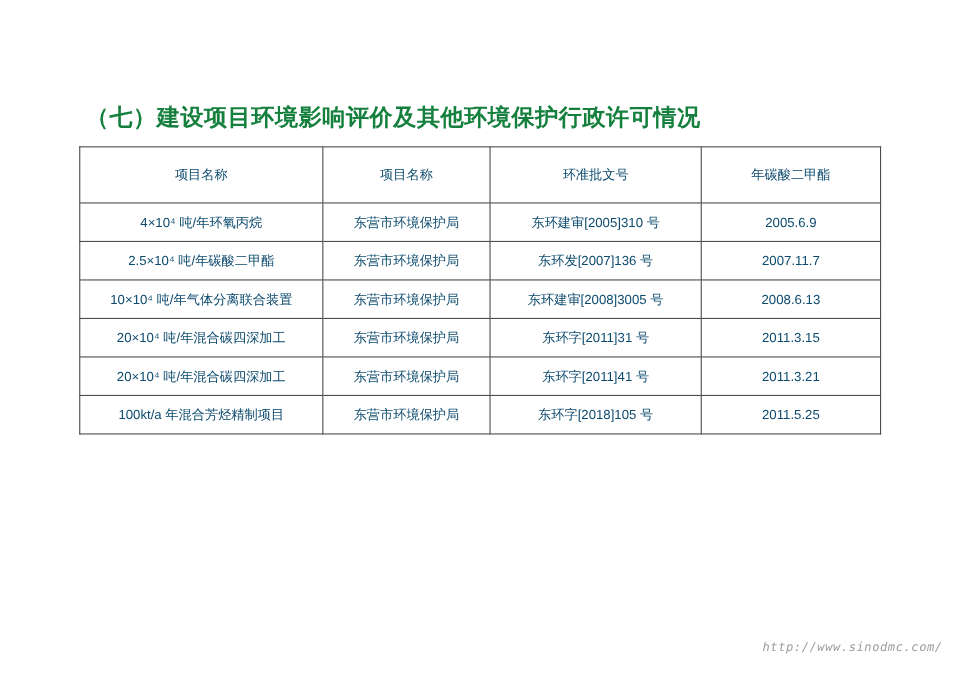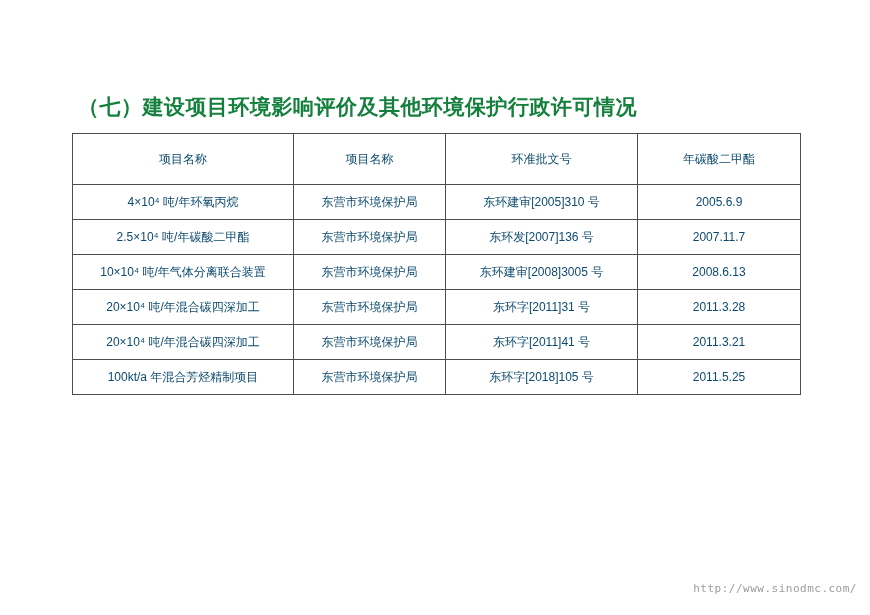--- a/index.html
+++ b/index.html
@@ -59,20 +59,21 @@
   }
   .watermark {
     position: absolute;
     top: 582px;
     right: 13px;
     font-family: "DejaVu Sans Mono", monospace;
     font-size: 11px;
     letter-spacing: 0.5px;
     color: #9c9c9c;
     white-space: nowrap;
+    font-style: italic;
   }
 </style>
 </head>
 <body>
 
 <div class="page">
 
   <h2 class="title">（七）建设项目环境影响评价及其他环境保护行政许可情况</h2>
 
   <table class="approval-table">
@@ -106,21 +107,21 @@
         <tr>
           <td>10×10⁴ 吨/年气体分离联合装置</td>
           <td>东营市环境保护局</td>
           <td>东环建审[2008]3005 号</td>
           <td>2008.6.13</td>
         </tr>
         <tr>
           <td>20×10⁴ 吨/年混合碳四深加工</td>
           <td>东营市环境保护局</td>
           <td>东环字[2011]31 号</td>
-          <td>2011.3.28</td>
+          <td>2011.3.15</td>
         </tr>
         <tr>
           <td>20×10⁴ 吨/年混合碳四深加工</td>
           <td>东营市环境保护局</td>
           <td>东环字[2011]41 号</td>
           <td>2011.3.21</td>
         </tr>
         <tr>
           <td>100kt/a 年混合芳烃精制项目</td>
           <td>东营市环境保护局</td>

